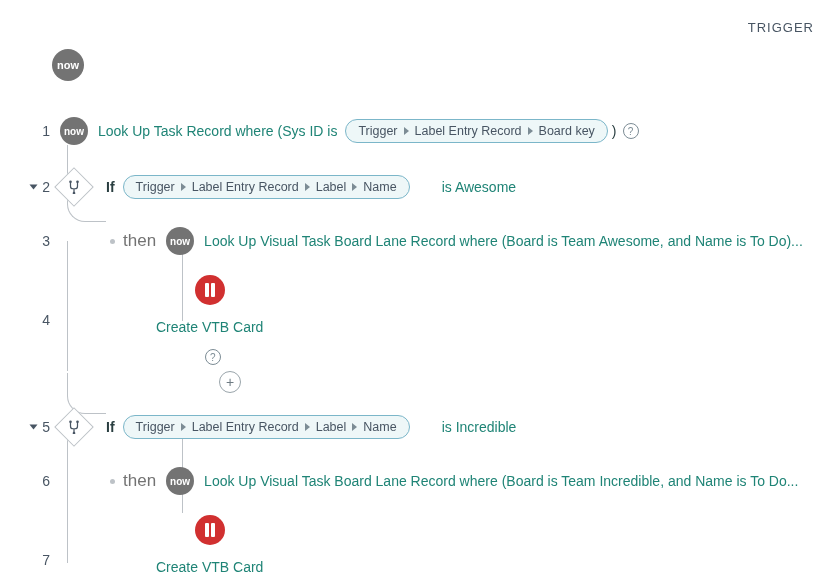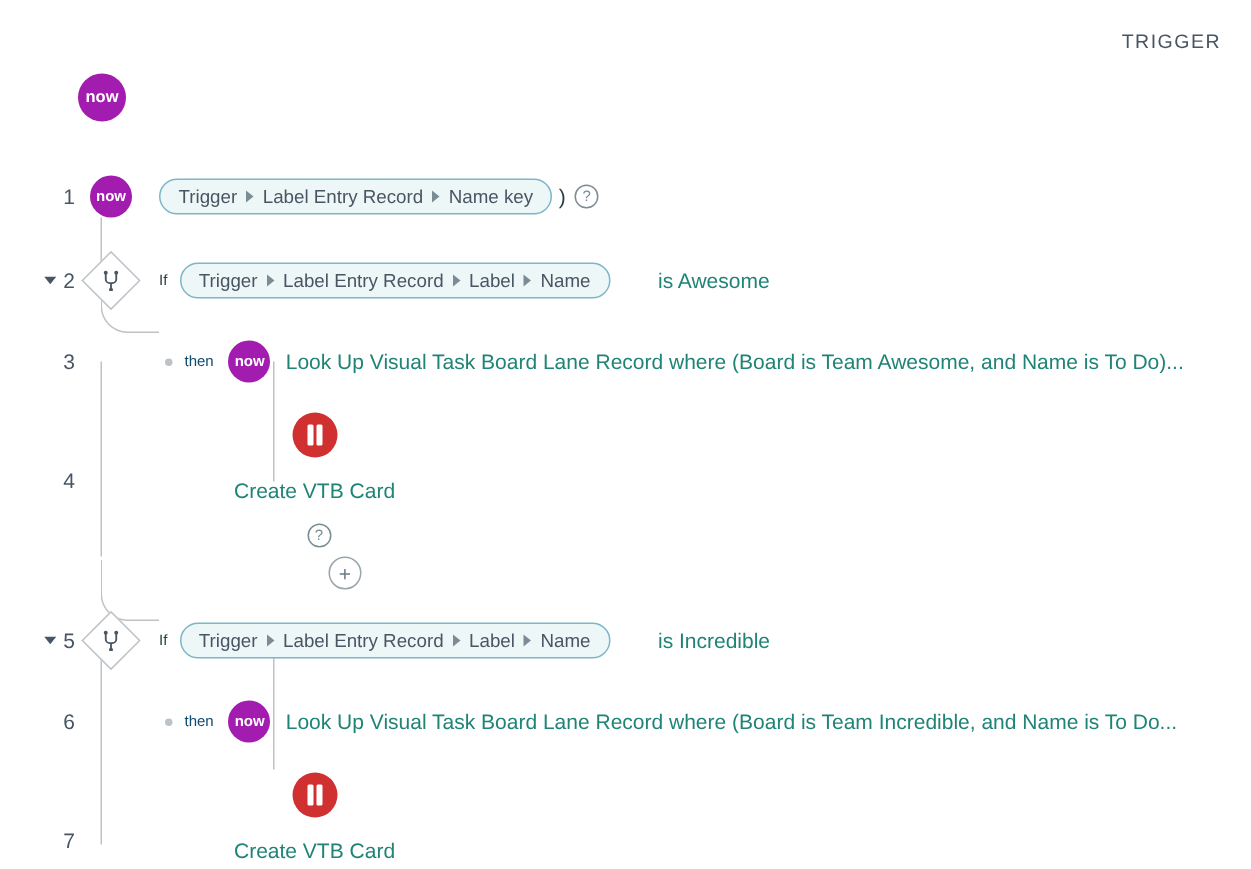--- a/index.html
+++ b/index.html
@@ -5,34 +5,34 @@
   html,body{margin:0;padding:0;font-family:"Helvetica Neue",Arial,sans-serif;color:#485563;}
   body{width:834px;height:579px;background:#fff;}
   .wrap{padding:16px 20px 0 20px;text-align:right;}
   .section-title{letter-spacing:1px;font-size:13px;color:#485563;margin:4px 0 14px 2px;}
   .row{display:flex;align-items:center;min-height:40px;position:relative;}
   .num-col{width:30px;display:flex;align-items:center;justify-content:flex-end;gap:2px;}
   .num{font-size:14px;color:#485563;}
   .caret{width:0;height:0;border-top:4px solid transparent;border-bottom:4px solid transparent;border-left:5px solid #485563;transform:rotate(90deg);margin-right:4px;}
   .icon-col{width:48px;display:flex;justify-content:center;}
   .link{color:#1f8476;font-size:14px;}
-  .if-word{font-size:10px;font-weight:normal;color:#293e40;margin:0 8px;}
+  .if-word{font-size:14px;font-weight:bold;color:#293e40;margin:0 8px;}
   .pill{display:inline-flex;align-items:center;gap:6px;border:1px solid #7bb6c9;background:#eef7f8;border-radius:14px;padding:4px 12px;font-size:12.5px;color:#485563;}
   .pill .tri{display:inline-block;width:0;height:0;border-top:4px solid transparent;border-bottom:4px solid transparent;border-left:5px solid #7c8c95;}
   .after{font-size:14px;color:#1f8476;margin-left:8px;padding-left:24px;}
   .paren{color:#293e40;}
-  .now-icon{width:32px;height:32px;border-radius:50%;background:#a21caf;color:#fff;display:flex;align-items:center;justify-content:center;font-size:11px;font-weight:bold;}
+  .now-icon{width:32px;height:32px;border-radius:50%;background:#737373;color:#fff;display:flex;align-items:center;justify-content:center;font-size:11px;font-weight:bold;}
   .now-icon.small{width:28px;height:28px;font-size:10px;}
   .branch-icon{width:26px;height:26px;border:1px solid #bdc2c7;background:#fff;display:flex;align-items:center;justify-content:center;transform:rotate(45deg);}
   .branch-icon svg{transform:rotate(-45deg);}
   .red-icon{width:30px;height:30px;border-radius:50%;background:#d13030;display:flex;align-items:center;justify-content:center;}
   .red-icon .bars{display:flex;gap:2px;}
   .red-icon .bars span{width:4px;height:14px;background:#fff;border-radius:1px;}
   .indent-then{padding-left:12px;display:flex;align-items:center;gap:10px;position:relative;}
-  .then-label{font-size:10px;color:#0c4a6e;}
+  .then-label{font-size:17px;color:#737373;}
   .indent-sub{padding-left:58px;display:flex;align-items:center;gap:14px;flex-direction:column;}
   .add-circle{width:20px;height:20px;border:1px solid #9aa5ab;border-radius:50%;display:flex;align-items:center;justify-content:center;color:#6e7b83;font-size:14px;line-height:1;margin-left:63px;margin-top:6px;margin-bottom:14px;}
   .info{display:inline-flex;align-items:center;justify-content:center;width:14px;height:14px;border:1px solid #7c8c95;border-radius:50%;font-size:10px;color:#7c8c95;margin-left:6px;}
   .dot{width:5px;height:5px;border-radius:50%;background:#bdc2c7;display:inline-block;margin-right:-2px;}
   .vline{position:absolute;left:47px;width:1px;background:#bdc2c7;}
   .vline-inner{position:absolute;left:162px;width:1px;background:#bdc2c7;}
   .arc{position:absolute;left:47px;width:38px;border-left:1px solid #bdc2c7;border-bottom:1px solid #bdc2c7;border-bottom-left-radius:18px;}
   .trigger-row{display:flex;align-items:center;gap:14px;margin-left:32px;margin-bottom:30px;}
   .flex-body{display:flex;align-items:center;flex:1;min-width:0;}
   .truncate{white-space:nowrap;overflow:hidden;text-overflow:ellipsis;max-width:620px;}
@@ -66,27 +66,28 @@
     <div class="row">
       <div class="num-col">
           <span class="num">1</span>
         </div>
       <div class="icon-col">
           <div class="now-icon small">
             <span>now</span>
           </div>
         </div>
       <div class="flex-body">
+        <span class="link">Look Up Task Record where (Sys ID is</span>
         <span style="width:8px;"></span>
         <span class="pill">
           <span>Trigger</span>
             <span class="tri"></span>
           <span>Label Entry Record</span>
             <span class="tri"></span>
-          <span>Name key</span>
+          <span>Board key</span>
         </span>
         <span class="link" style="margin-left:4px;"><span class="paren">)</span></span>
         <span class="info">?</span>
       </div>
     </div>
 
     <div class="row" style="margin-top:16px;">
       <div class="num-col">
           <span class="caret"></span>
           <span class="num">2</span>

